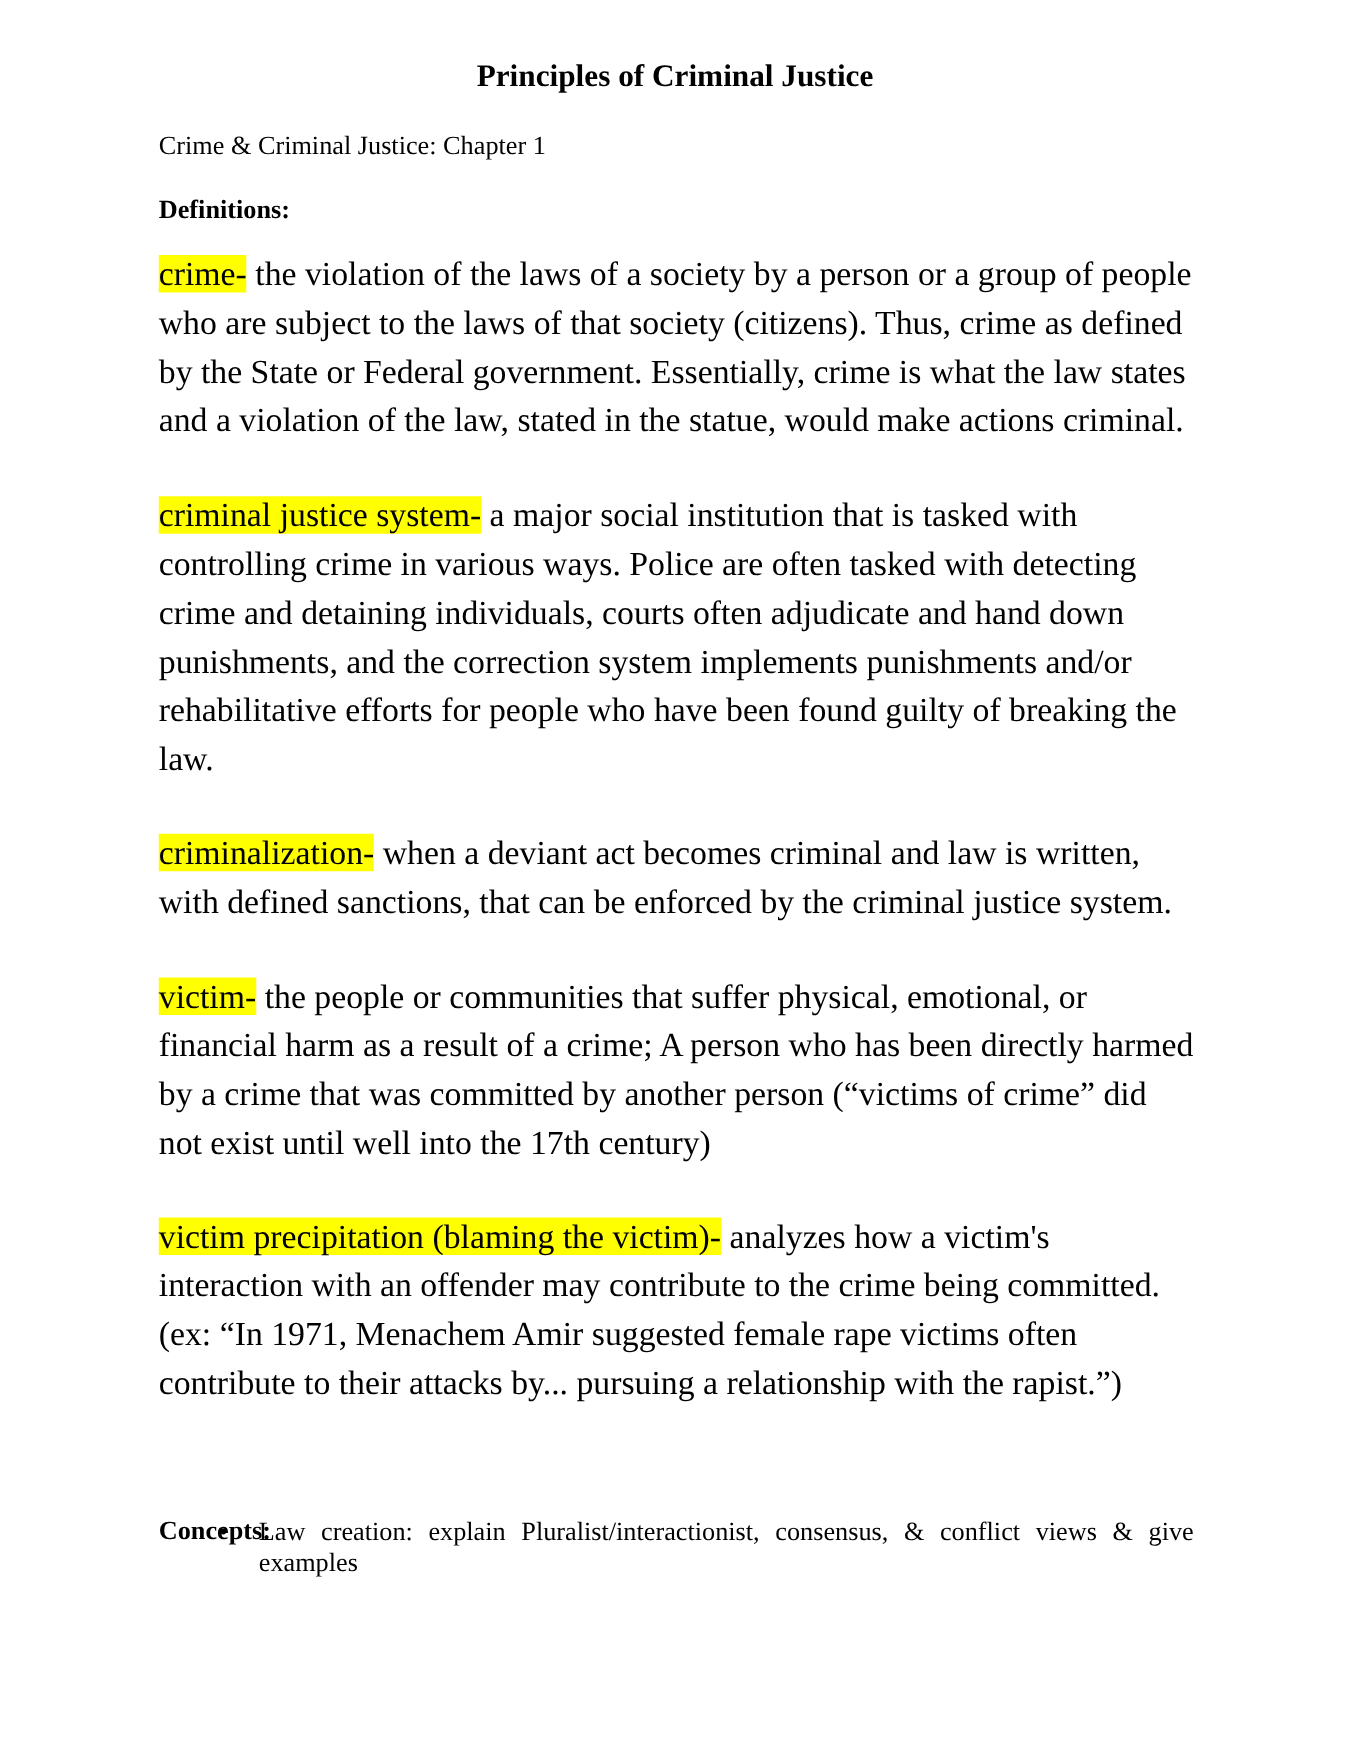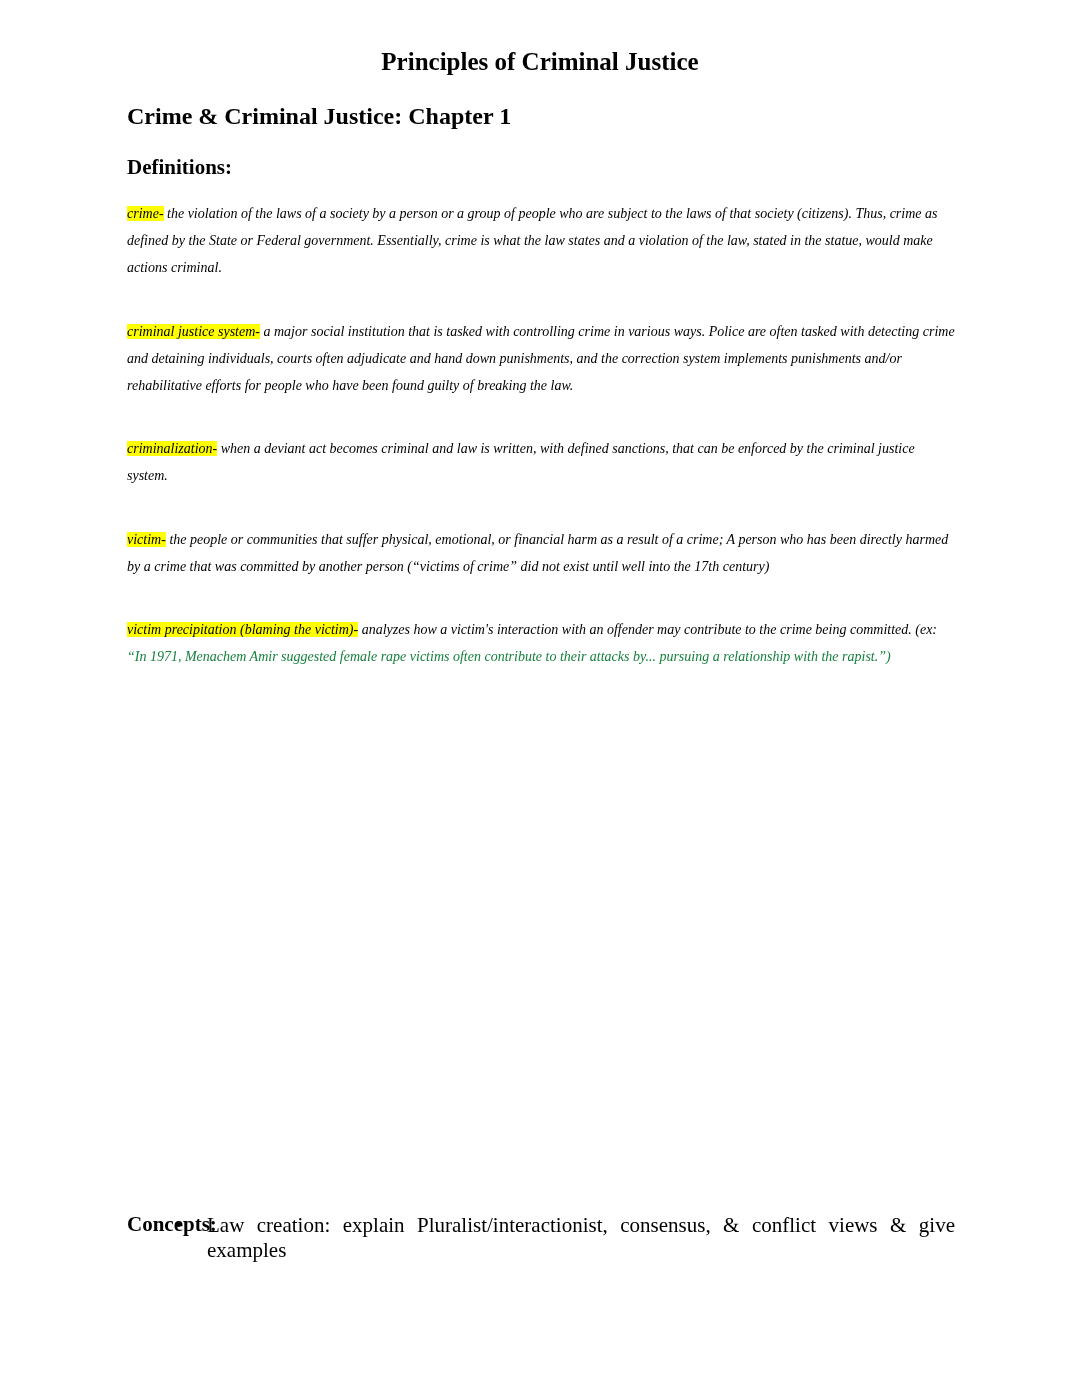--- a/index.html
+++ b/index.html
@@ -29,50 +29,49 @@
       margin: 0;
       text-align: center;
       font-weight: bold;
       font-size: 25px;
       line-height: 32px;
     }
     .subtitle {
       position: absolute;
       top: 101px;
       margin: 0;
-      font-weight: bold;
-      font-size: 24px;
+      font-weight: normal;
+      font-size: 21px;
       line-height: 30px;
       white-space: nowrap;
     }
     .section-heading {
       position: absolute;
       margin: 0;
       font-weight: bold;
       font-size: 21px;
       line-height: 30px;
       white-space: nowrap;
     }
     .defs {
       position: absolute;
       top: 200px;
       left: 0;
       width: 830px;
     }
     .def {
       margin: 0 0 36.6px 0;
-      font-size: 14px;
-      line-height: 27px;
-      font-style: italic;
+      font-size: 27px;
+      line-height: 39px;
     }
     .term {
       background: #ffff00;
     }
     .quote {
-      color: #15803d;
+      color: #000000;
     }
     .concepts-list {
       position: absolute;
       top: 1213px;
       left: 0;
       width: 828px;
       margin: 0;
       padding: 0;
       list-style: none;
     }

